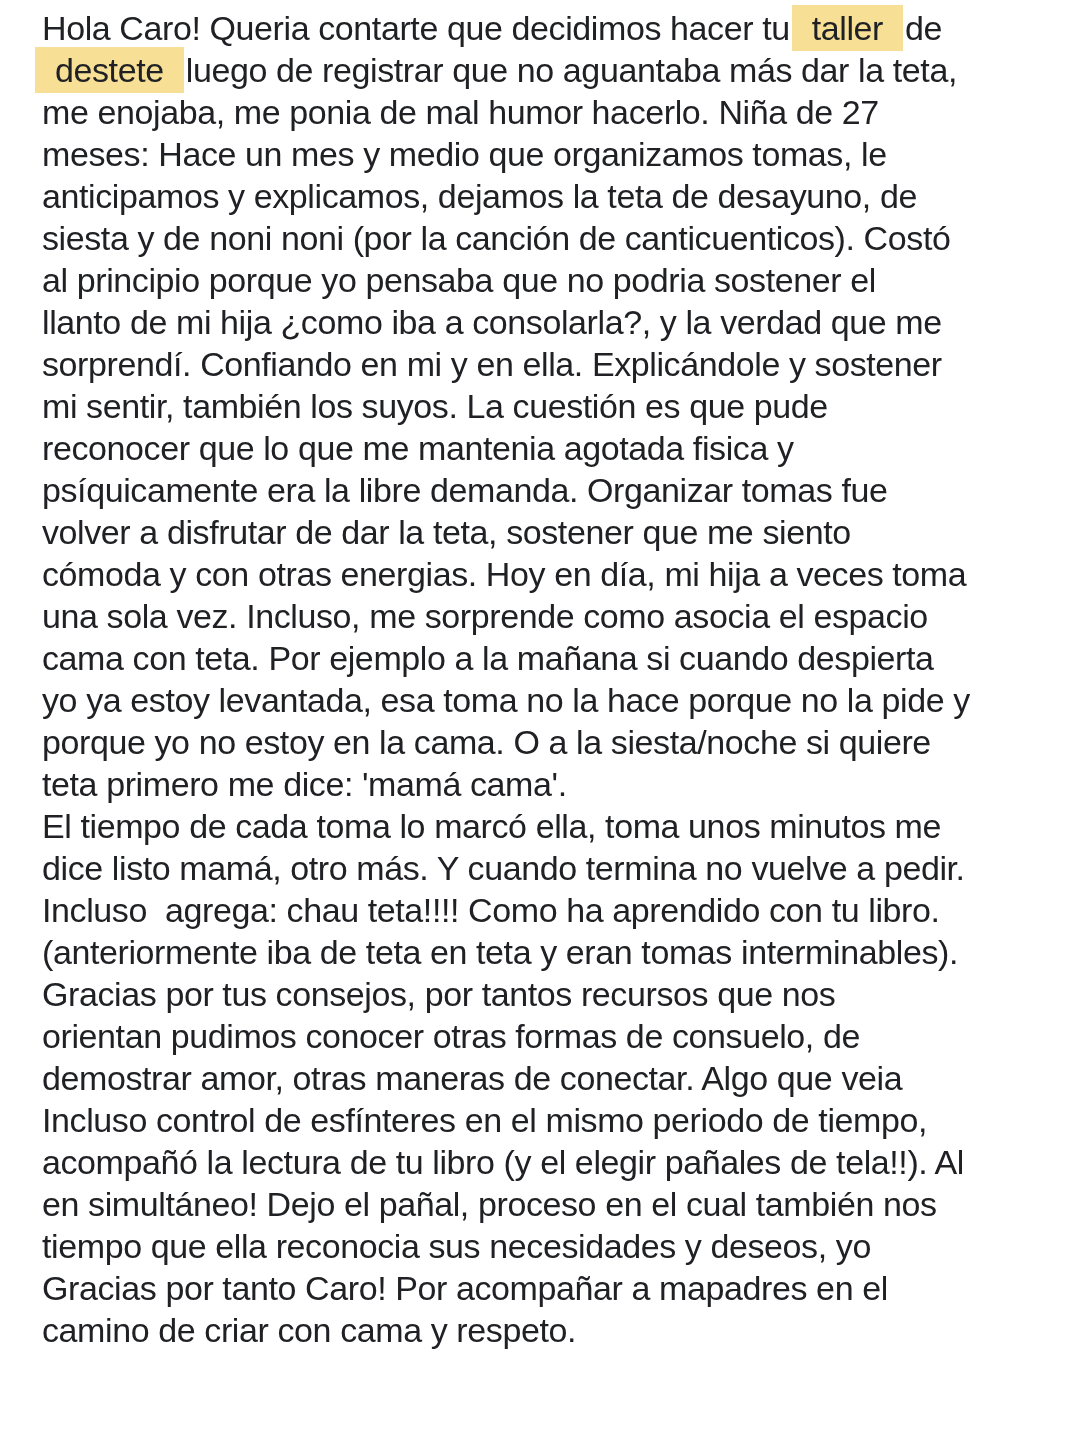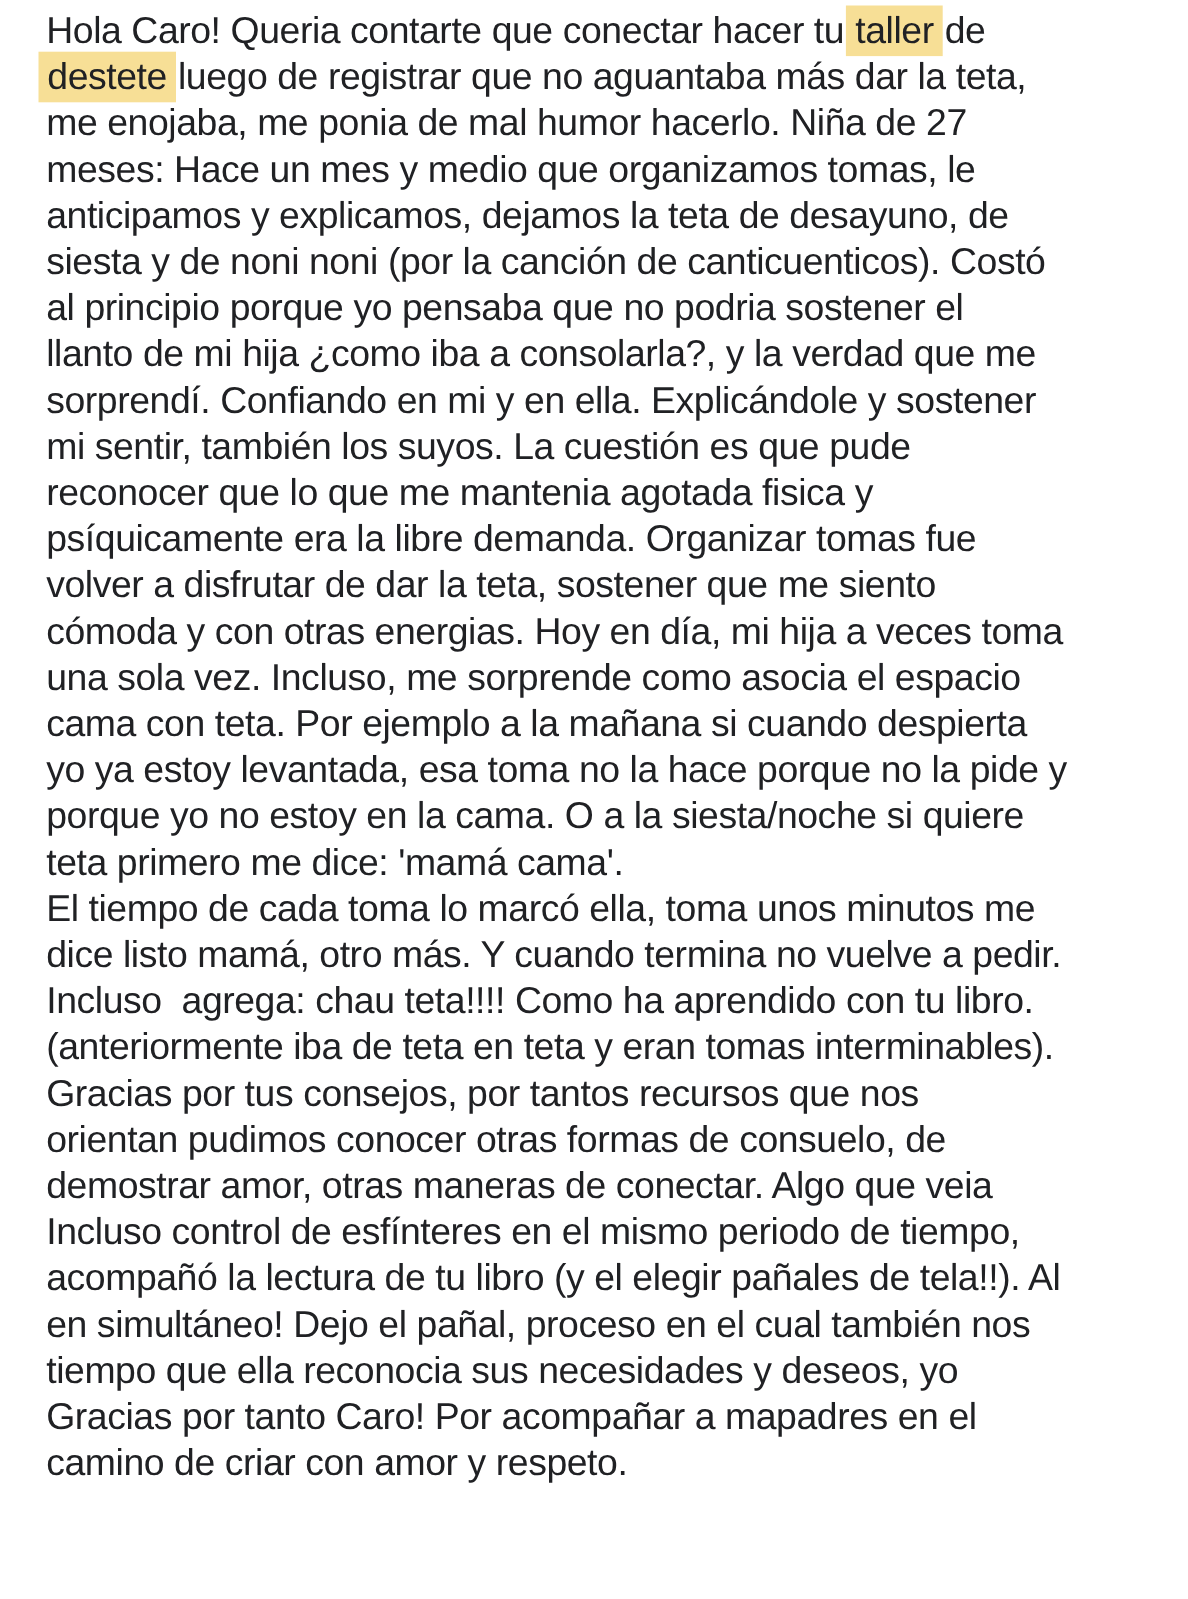--- a/index.html
+++ b/index.html
@@ -20,29 +20,29 @@
     line-height: 42px;
     letter-spacing: -0.4px;
     color: var(--text, #202124);
   }
   .line {
     white-space: pre;      
     height: 42px;
   }
   .hl {
     background: var(--hl, #f7df96);
-    padding: 4px 8px;
+    padding: 4px 20px;
     margin: -4px -7px;
   }
 </style>
 </head>
 <body>
 
 <main class="doc">
-    <div class="line"><span>Hola Caro! Queria contarte que conectar hacer tu </span><span class="hl">taller</span><span> de</span></div>
+    <div class="line"><span>Hola Caro! Queria contarte que decidimos hacer tu </span><span class="hl">taller</span><span> de</span></div>
     <div class="line"><span class="hl">destete</span><span> luego de registrar que no aguantaba más dar la teta,</span></div>
     <div class="line"><span>me enojaba, me ponia de mal humor hacerlo. Niña de 27</span></div>
     <div class="line"><span>meses: Hace un mes y medio que organizamos tomas, le</span></div>
     <div class="line"><span>anticipamos y explicamos, dejamos la teta de desayuno, de</span></div>
     <div class="line"><span>siesta y de noni noni (por la canción de canticuenticos). Costó</span></div>
     <div class="line"><span>al principio porque yo pensaba que no podria sostener el</span></div>
     <div class="line"><span>llanto de mi hija ¿como iba a consolarla?, y la verdad que me</span></div>
     <div class="line"><span>sorprendí. Confiando en mi y en ella. Explicándole y sostener</span></div>
     <div class="line"><span>mi sentir, también los suyos. La cuestión es que pude</span></div>
     <div class="line"><span>reconocer que lo que me mantenia agotada fisica y</span></div>
@@ -59,14 +59,14 @@
     <div class="line"><span>Incluso  agrega: chau teta!!!! Como ha aprendido con tu libro.</span></div>
     <div class="line"><span>(anteriormente iba de teta en teta y eran tomas interminables).</span></div>
     <div class="line"><span>Gracias por tus consejos, por tantos recursos que nos</span></div>
     <div class="line"><span>orientan pudimos conocer otras formas de consuelo, de</span></div>
     <div class="line"><span>demostrar amor, otras maneras de conectar. Algo que veia</span></div>
     <div class="line"><span>Incluso control de esfínteres en el mismo periodo de tiempo,</span></div>
     <div class="line"><span>acompañó la lectura de tu libro (y el elegir pañales de tela!!). Al</span></div>
     <div class="line"><span>en simultáneo! Dejo el pañal, proceso en el cual también nos</span></div>
     <div class="line"><span>tiempo que ella reconocia sus necesidades y deseos, yo</span></div>
     <div class="line"><span>Gracias por tanto Caro! Por acompañar a mapadres en el</span></div>
-    <div class="line"><span>camino de criar con amor y respeto.</span></div>
+    <div class="line"><span>camino de criar con cama y respeto.</span></div>
   </main>
 
 </body></html>

